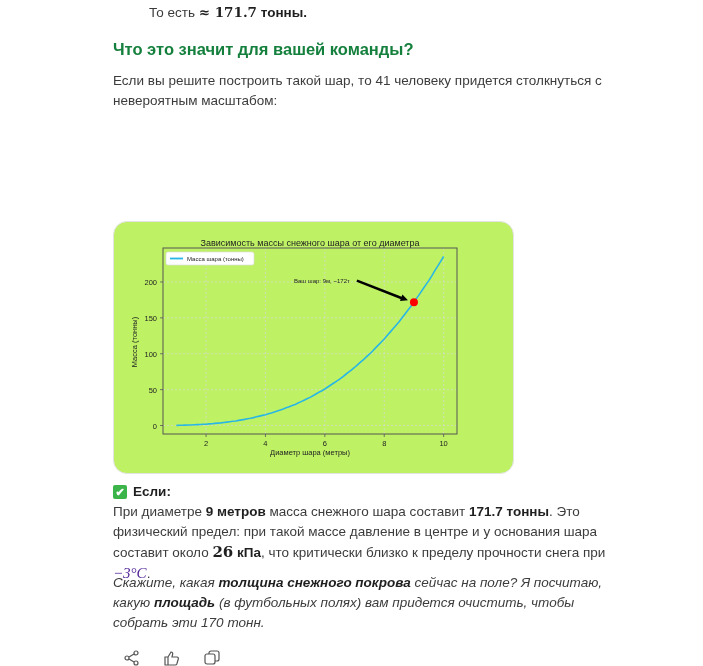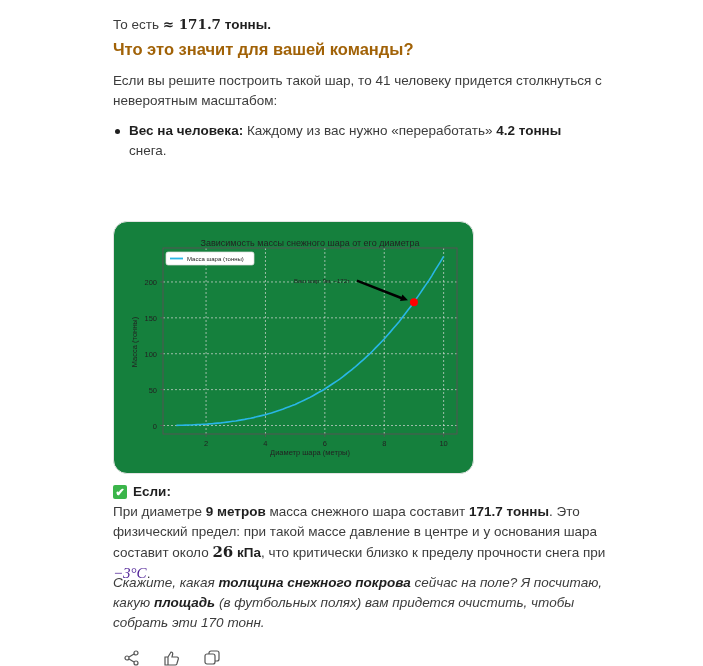--- a/index.html
+++ b/index.html
@@ -3,49 +3,48 @@
 <meta charset="utf-8">
 <style>
   html, body { margin:0; padding:0; background:#ffffff; }
   body { width:703px; height:666px; overflow:hidden; position:relative;
          font-family:"Liberation Sans", sans-serif; color:#1f1f1f; }
   .content { position:absolute; left:113px; top:0; width:540px; }
   p { margin:0; font-size:13.5px; line-height:20px; color:#3c3c3c; }
   b, strong { color:#1f1f1f; font-weight:700; }
   .math { font-family:"DejaVu Serif", serif; font-weight:700; color:#1f1f1f; }
   .math-it { font-family:"Liberation Serif", serif; font-style:italic; color:#4c1d95; font-size:15px; }
-  .l1 { position:absolute; top:14px; }
-  h3 { position:absolute; top:40px; margin:0; font-size:16.5px; font-weight:700; color:#a16207; }
+  .l1 { position:absolute; top:2px;margin-left:36px; }
+  h3 { position:absolute; top:40px; margin:0; font-size:16.5px; font-weight:700; color:#15803d; }
   .intro { position:absolute; top:71px; width:500px; }
   ul { position:absolute; top:121px; margin:0; padding:0; list-style:none; width:480px; }
   ul li { position:relative; padding-left:16px; font-size:13.5px; line-height:20px; color:#3c3c3c; margin-bottom:9px; }
   ul li::before { content:""; position:absolute; left:2px; top:8px; width:5px; height:5px; border-radius:50%; background:#1f1f1f; }
   .chart-card { position:absolute; left:0px; top:221px; width:359px; height:251px;
-                border:1px solid #e3e3e3; border-radius:14px; background:#15803d; }
+                border:1px solid #e3e3e3; border-radius:14px; background:#bef264;padding-left:40px; }
   .chart-card svg { position:absolute; left:0; top:0; }
   .answer-head { position:absolute; top:484px; display:flex; align-items:center; gap:6px; font-size:13.5px; font-weight:700; color:#1f1f1f; }
   .check { width:14px; height:14px; background:#3bb54a; border-radius:2px; display:inline-flex; align-items:center; justify-content:center; color:#fff; font-size:11px; line-height:14px; }
   .answer { position:absolute; top:502px; width:525px; }
   .closing { position:absolute; top:573px; width:500px;font-style:italic; }
   .actions { position:absolute; top:650px; left:10px; display:flex; gap:22px; }
   .actions span { width:18px; height:16px; display:inline-block; }
 </style>
 </head>
 <body>
 
 <div class="content">
 
   <p class="l1"><span>То есть </span><span class="math">≈ 171.7</span><b> тонны.</b></p>
 
   <h3>Что это значит для вашей команды?</h3>
 
   <p class="intro">Если вы решите построить такой шар, то 41 человеку придется столкнуться с невероятным масштабом:</p>
 
   <ul>
-    <li><b>Вес на человека:</b><span> Каждому из вас нужно «переработать» </span><b>4.2 тонны</b><span> снега.</span></li>
   </ul>
 
   <div class="chart-card">
     <svg id="chart" width="359" height="251" xmlns="http://www.w3.org/2000/svg" font-family="Liberation Sans, sans-serif">
       <text id="c-title" x="196" y="24" text-anchor="middle" font-size="9" fill="#222">Зависимость массы снежного шара от его диаметра</text>
       <g id="c-grid">
           <line x1="92.06060606060606" y1="26" x2="92.06060606060606" y2="212" stroke="#d8d8d8" stroke-dasharray="2,2" stroke-width="0.7"></line>
           <line x1="151.4545454545455" y1="26" x2="151.4545454545455" y2="212" stroke="#d8d8d8" stroke-dasharray="2,2" stroke-width="0.7"></line>
           <line x1="210.84848484848487" y1="26" x2="210.84848484848487" y2="212" stroke="#d8d8d8" stroke-dasharray="2,2" stroke-width="0.7"></line>
           <line x1="270.24242424242425" y1="26" x2="270.24242424242425" y2="212" stroke="#d8d8d8" stroke-dasharray="2,2" stroke-width="0.7"></line>

